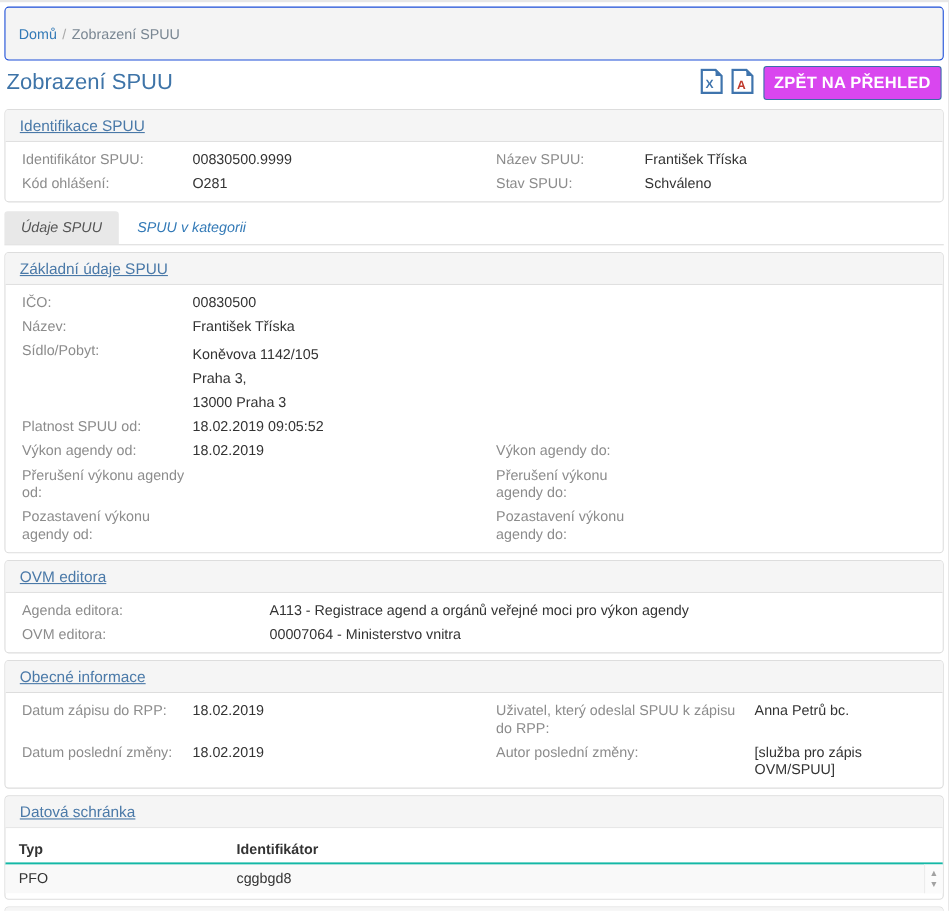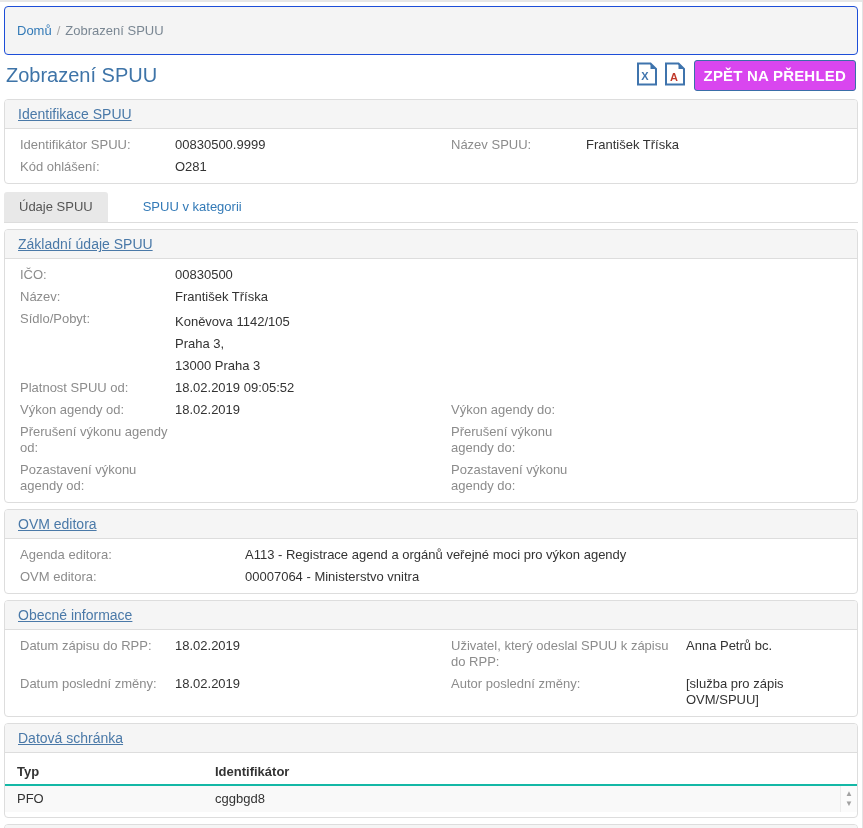--- a/index.html
+++ b/index.html
@@ -51,21 +51,21 @@
   .half.r .lbl.wide { flex:0 0 235px; }
   .lbl.ovm { flex:0 0 225px; }
   .val { color:#333; }
   .addr-line { line-height:22px; }
   .fieldrow.addr { padding-top:3px; padding-bottom:0; }
 
   
   .tabs { display:flex; border-bottom:1px solid #ddd; margin:8px 0 6px 0; }
   .tab {
     padding:7px 15px; line-height:16px; color:#337ab7; cursor:pointer;
-    border-radius:3px 3px 0 0; margin-right:20px;
+    border-radius:3px 3px 0 0; margin-right:2px;font-style:italic;
   }
   .tab.active { background:#e8e8e8; color:#555; }
 
   
   .thead { display:flex; font-weight:bold; color:#333; padding:6px 0 5px 0; border-bottom:2px solid #14b8a6; }
   .tbody { position:relative; background:#f9f9f9; }
   .trow { display:flex; padding:5px 0; line-height:16px; }
   .cell { flex:0 0 auto; }
   
   .ds-c1 { width:210px; padding-left:12px; }
@@ -129,20 +129,24 @@
         <span class="half r">
             <span class="lbl">Název SPUU:</span>
             <span class="val">František Tříska</span>
           </span>
       </div>
       <div class="fieldrow">
         <span class="half l">
             <span class="lbl">Kód ohlášení:</span>
             <span class="val">O281</span>
           </span>
+        <span class="half r">
+            <span class="lbl">Stav SPUU:</span>
+            <span class="val">Schváleno</span>
+          </span>
       </div>
     </div>
   </div>
 
   <div class="tabs">
     <div class="tab active">Údaje SPUU</div>
     <div class="tab">SPUU v kategorii</div>
   </div>
 
   <div class="section">

